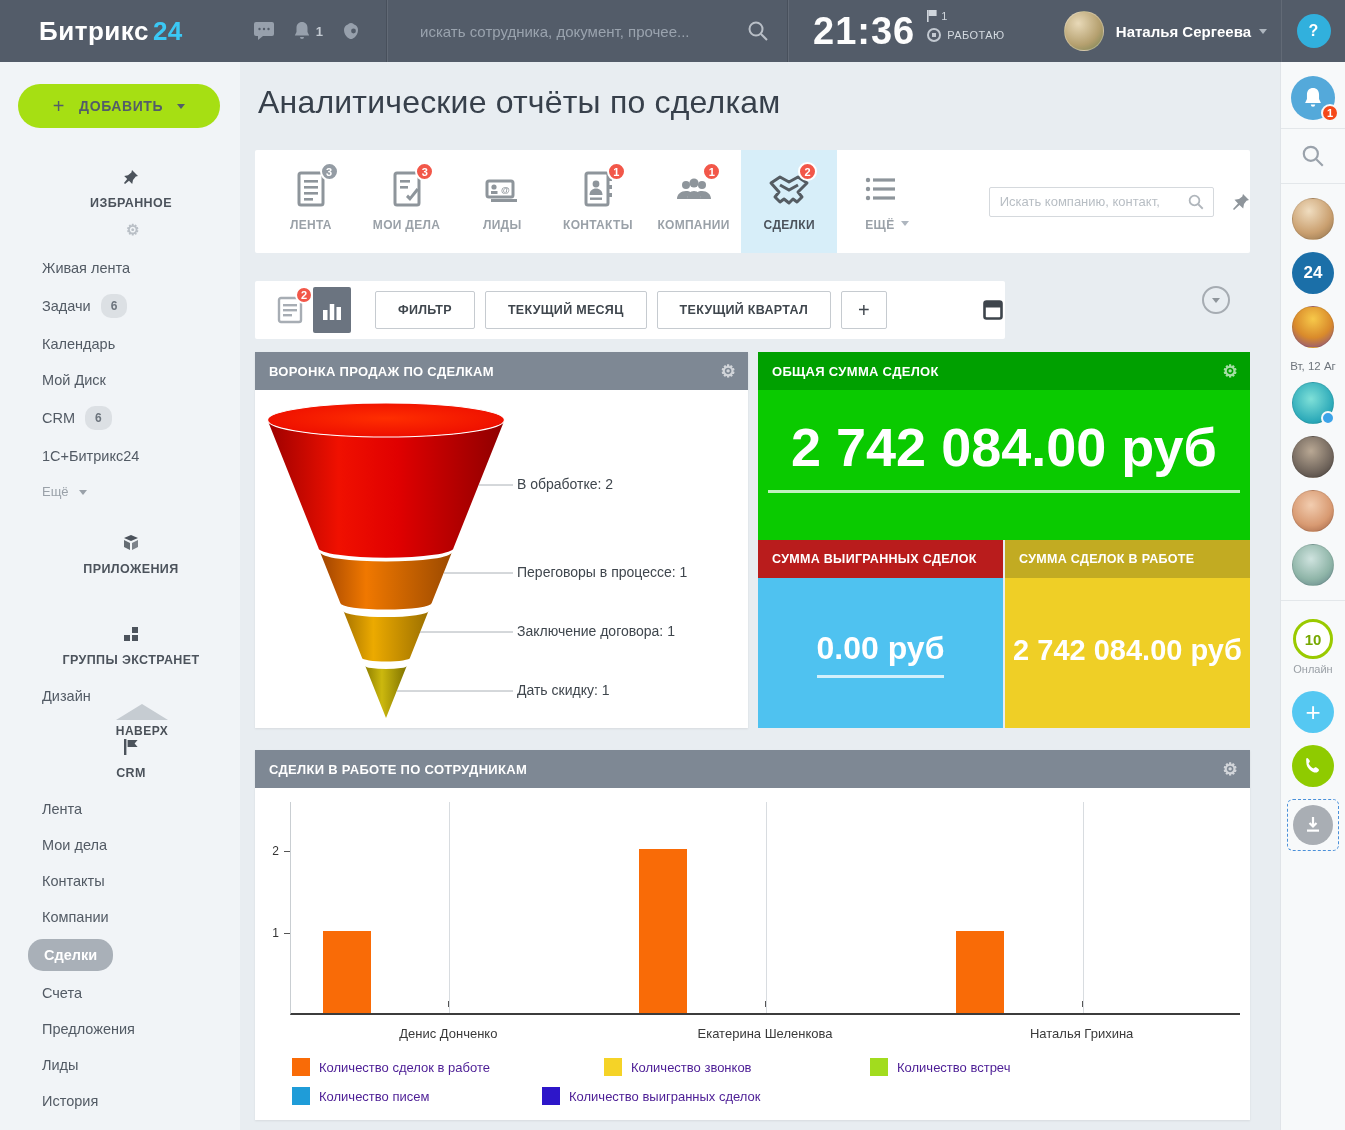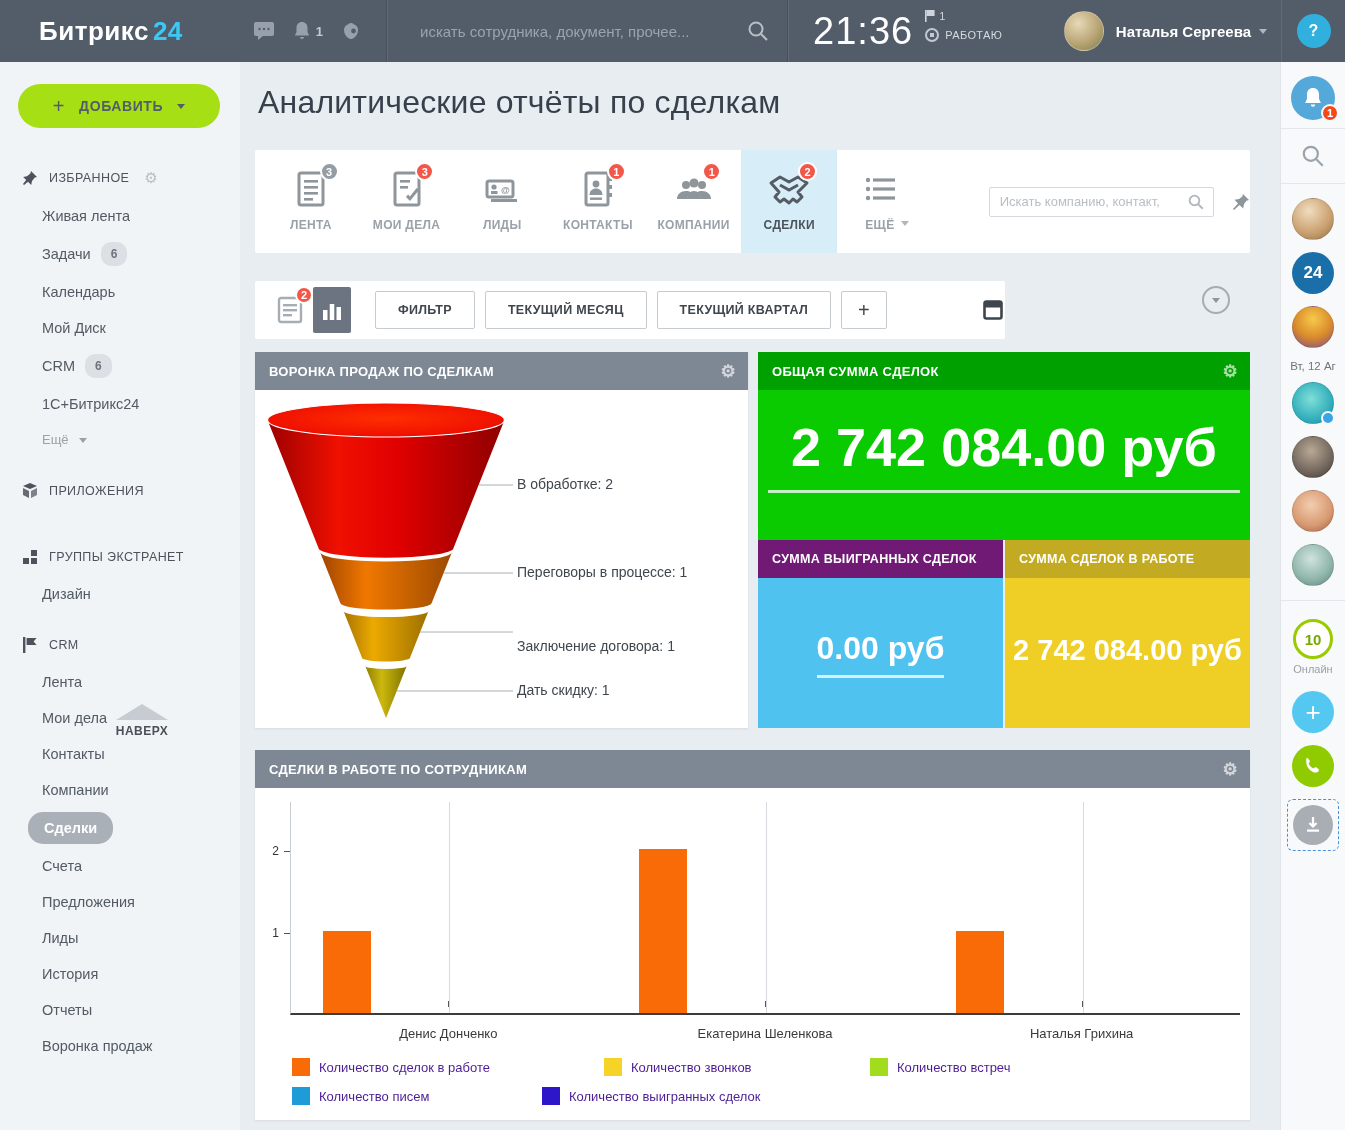--- a/index.html
+++ b/index.html
@@ -11,40 +11,40 @@
   .logo{margin-left:39px;font-size:26px;font-weight:700;color:#fff;letter-spacing:.5px;}
   .logo .n24{color:#3bc8f5;margin-left:4px;}
   .tb-icons{display:flex;align-items:center;gap:18px;margin-left:70px;}
   .tb-ic{color:#97a0ac;display:flex;align-items:center;gap:5px;cursor:pointer;}
   .tb-ic .cnt{color:#c3cad2;font-size:13px;font-weight:700;}
   .tb-divider{width:1px;height:62px;background:rgba(255,255,255,.09);box-shadow:-1px 0 0 rgba(0,0,0,.12);}
   .tb-search{flex:0 0 400px;height:62px;display:flex;align-items:center;padding:0 18px 0 30px;}
   .tb-search input{flex:1;background:transparent;border:none;outline:none;color:#c7cdd4;font-size:15px;}
   .tb-search input::placeholder{color:#9aa3ae;}
   .clockbox{display:flex;align-items:flex-start;padding:0 0 0 24px;height:62px;}
-  .clock{font-size:38px;font-weight:400;color:#fdfdfd;line-height:62px;letter-spacing:1px;}
+  .clock{font-size:38px;font-weight:700;color:#fdfdfd;line-height:62px;letter-spacing:1px;}
   .clock-side{margin-left:12px;padding-top:10px;}
   .flagline{display:flex;align-items:flex-start;gap:4px;color:#cfd5dc;font-size:11px;}
   .statusline{display:flex;align-items:center;gap:6px;margin-top:6px;color:#d4dae0;font-size:11px;letter-spacing:.4px;cursor:pointer;}
   .rec{width:14px;height:14px;border:2px solid #c2c9d1;border-radius:50%;position:relative;}
   .rec::after{content:"";position:absolute;left:3px;top:3px;width:4px;height:4px;background:#c2c9d1;}
   .userbox{display:flex;align-items:center;margin-left:auto;margin-right:14px;cursor:pointer;}
   .avatar-top{width:40px;height:40px;border-radius:50%;background:radial-gradient(circle at 35% 30%,#e8d9b8,#b5a06f 60%,#6f7f4f);border:1px solid rgba(255,255,255,.25);}
   .username{color:#fff;font-size:15px;font-weight:700;margin:0 8px 0 12px;}
   .caret{width:0;height:0;border-left:4px solid transparent;border-right:4px solid transparent;border-top:5px solid #aeb6bf;display:inline-block;}
   .helpcell{width:64px;height:62px;display:flex;align-items:center;justify-content:center;border-left:1px solid rgba(255,255,255,.09);}
   .helpbtn{width:34px;height:34px;border-radius:50%;background:#31b0dd;color:#fff;font-weight:700;font-size:16px;display:flex;align-items:center;justify-content:center;cursor:pointer;}
 
   
   .sidebar{position:absolute;left:0;top:62px;width:240px;height:1068px;background:#f1f4f7;}
   .addbtn{margin:22px 20px 0 18px;height:44px;border-radius:22px;background:#a6df13;display:flex;align-items:center;justify-content:center;gap:14px;color:#535c69;font-weight:700;font-size:14px;letter-spacing:.6px;cursor:pointer;}
   .addbtn .plus{font-size:20px;font-weight:400;}
   .addbtn .caret{border-top-color:#535c69;}
   .nav{margin-top:30px;}
-  .sec{display:flex;align-items:center;gap:11px;padding:11px 0 11px 22px;font-size:12.5px;font-weight:400;color:#4c535c;letter-spacing:.4px;}
+  .sec{display:flex;align-items:center;gap:11px;padding:11px 0 11px 22px;font-size:12.5px;font-weight:700;color:#4c535c;letter-spacing:.4px;flex-direction:column;}
   .sec svg{flex:0 0 auto;}
   .sec .gearsm{color:#b9bfc6;font-size:15px;margin-left:4px;cursor:pointer;}
   .item{padding:8px 0 8px 42px;font-size:14.5px;color:#525a64;display:flex;align-items:center;gap:10px;cursor:pointer;line-height:20px;}
   .item .badge-g{background:#dce0e4;color:#6c747d;font-size:12px;font-weight:700;border-radius:10px;padding:2px 10px;}
   .item.muted{color:#9aa1a9;font-size:13px;}
   .item.sel{padding:4px 0 4px 28px;}
   .item.sel span.pill{background:#a9b0b8;color:#fff;font-weight:700;border-radius:15px;padding:6px 16px;}
   .secgap{height:14px;}
   .backtop{position:absolute;left:92px;top:642px;width:100px;text-align:center;cursor:pointer;}
   .backtop .tri{width:0;height:0;border-left:26px solid transparent;border-right:26px solid transparent;border-bottom:16px solid #c6ccd2;margin:0 auto;}
@@ -103,21 +103,21 @@
   .gear{color:rgba(255,255,255,.65);font-size:17px;cursor:pointer;}
   .w-funnel{position:absolute;left:15px;top:290px;width:493px;height:376px;background:#fff;box-shadow:0 1px 2px rgba(0,0,0,.08);}
   .w-funnel .widget-hd{background:#7e8894;gap:38px;}
   .funnel-body{position:relative;width:493px;height:278px;}
   .flabel{position:absolute;font-size:14px;color:#3f464d;white-space:nowrap;}
 
   .w-total{position:absolute;left:518px;top:290px;width:492px;height:188px;background:#0aca00;}
   .w-total .widget-hd{background:#00a000;}
   .bigmoney{display:block;margin:26px 10px 0 10px;color:#fff;font-size:54px;font-weight:700;white-space:nowrap;border-bottom:3px solid rgba(255,255,255,.75);padding-bottom:12px;text-align:center;}
   .w-won{position:absolute;left:518px;top:478px;width:245px;height:188px;background:#4fc2f0;}
-  .w-won .widget-hd{background:#701a75;font-size:12.5px;}
+  .w-won .widget-hd{background:#b91c1c;font-size:12.5px;}
   .midmoney{display:inline-block;color:#fff;font-size:32px;font-weight:700;border-bottom:3px solid rgba(255,255,255,.75);padding-bottom:8px;}
   .moneycenter{text-align:center;margin-top:52px;}
   .w-work{position:absolute;left:765px;top:478px;width:245px;height:188px;background:#efcf26;}
   .w-work .widget-hd{background:#c2ab22;font-size:12.5px;}
   .midmoney2{display:inline-block;color:#fff;font-size:29px;font-weight:700;white-space:nowrap;}
 
   .w-emp{position:absolute;left:15px;top:688px;width:995px;height:370px;background:#fff;box-shadow:0 1px 2px rgba(0,0,0,.08);}
   .w-emp .widget-hd{background:#7e8894;}
   .emp-body{position:relative;width:995px;height:332px;}
   #bar-plot{position:absolute;left:35px;top:14px;width:950px;height:213px;border-left:1px solid #c9ced2;border-bottom:2px solid #3c3c3c;}
@@ -480,21 +480,21 @@
           <path d="M 65 162 A 66 9.5 0 0 0 197 162 L 176.7 213 A 45.7 6.6 0 0 1 85.3 213 Z" fill="url(#gOrange)"></path>
           <path d="M 88.5 221 A 42.5 6.1 0 0 0 173.5 221 L 154.9 268 A 23.9 3.4 0 0 1 107.1 268 Z" fill="url(#gAmber)"></path>
           <path d="M 110.3 276 A 20.7 3 0 0 0 151.7 276 L 131 328 Z" fill="url(#gOlive)"></path>
           <line x1="224" y1="95" x2="258" y2="95" stroke="#aab0b6" stroke-width="1"></line>
           <line x1="189" y1="183" x2="258" y2="183" stroke="#aab0b6" stroke-width="1"></line>
           <line x1="165" y1="242" x2="258" y2="242" stroke="#aab0b6" stroke-width="1"></line>
           <line x1="142" y1="301" x2="258" y2="301" stroke="#aab0b6" stroke-width="1"></line>
         </svg>
         <div class="flabel" style="left:262px;top:86px;">В обработке: 2</div>
         <div class="flabel" style="left:262px;top:174px;">Переговоры в процессе: 1</div>
-        <div class="flabel" style="left:262px;top:248px;">Заключение договора: 1</div>
+        <div class="flabel" style="left:262px;top:233px;">Заключение договора: 1</div>
         <div class="flabel" style="left:262px;top:292px;">Дать скидку: 1</div>
       </div>
     </div>
 
     <div class="w-total">
       <div class="widget-hd">
         <span>ОБЩАЯ СУММА СДЕЛОК</span>
         <span class="gear">⚙</span>
       </div>
       <span class="bigmoney">2 742 084.00 руб</span>

